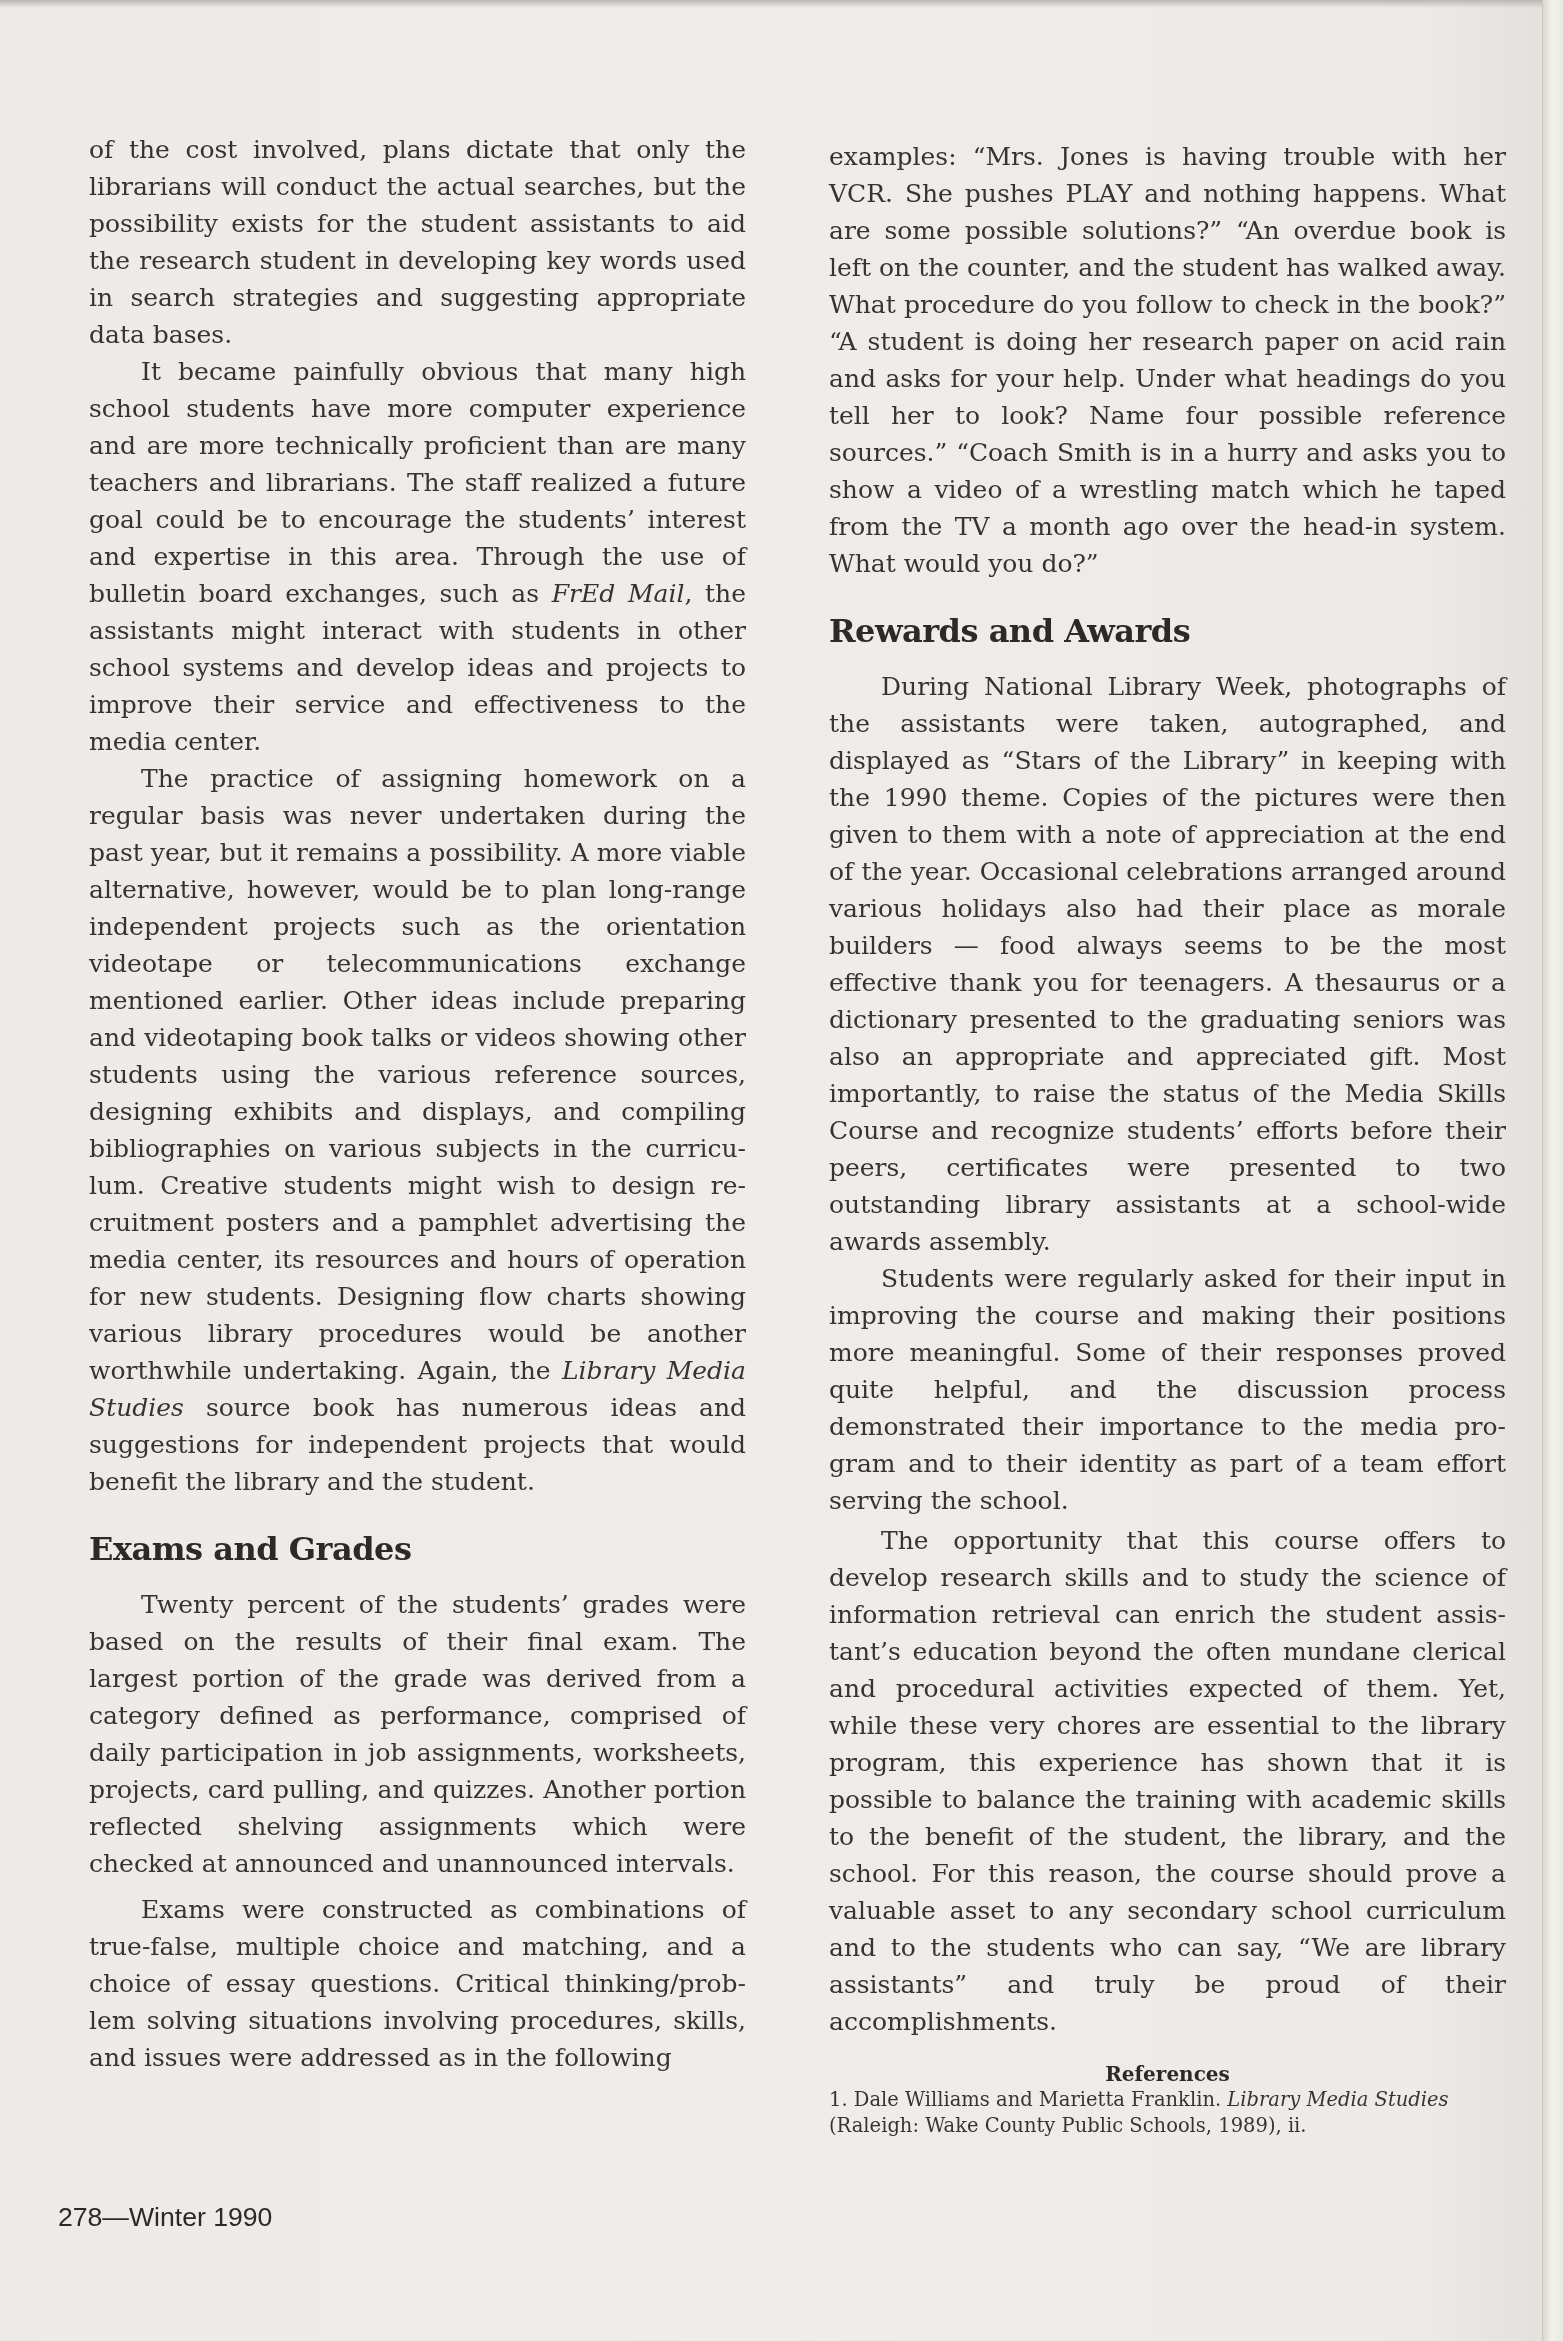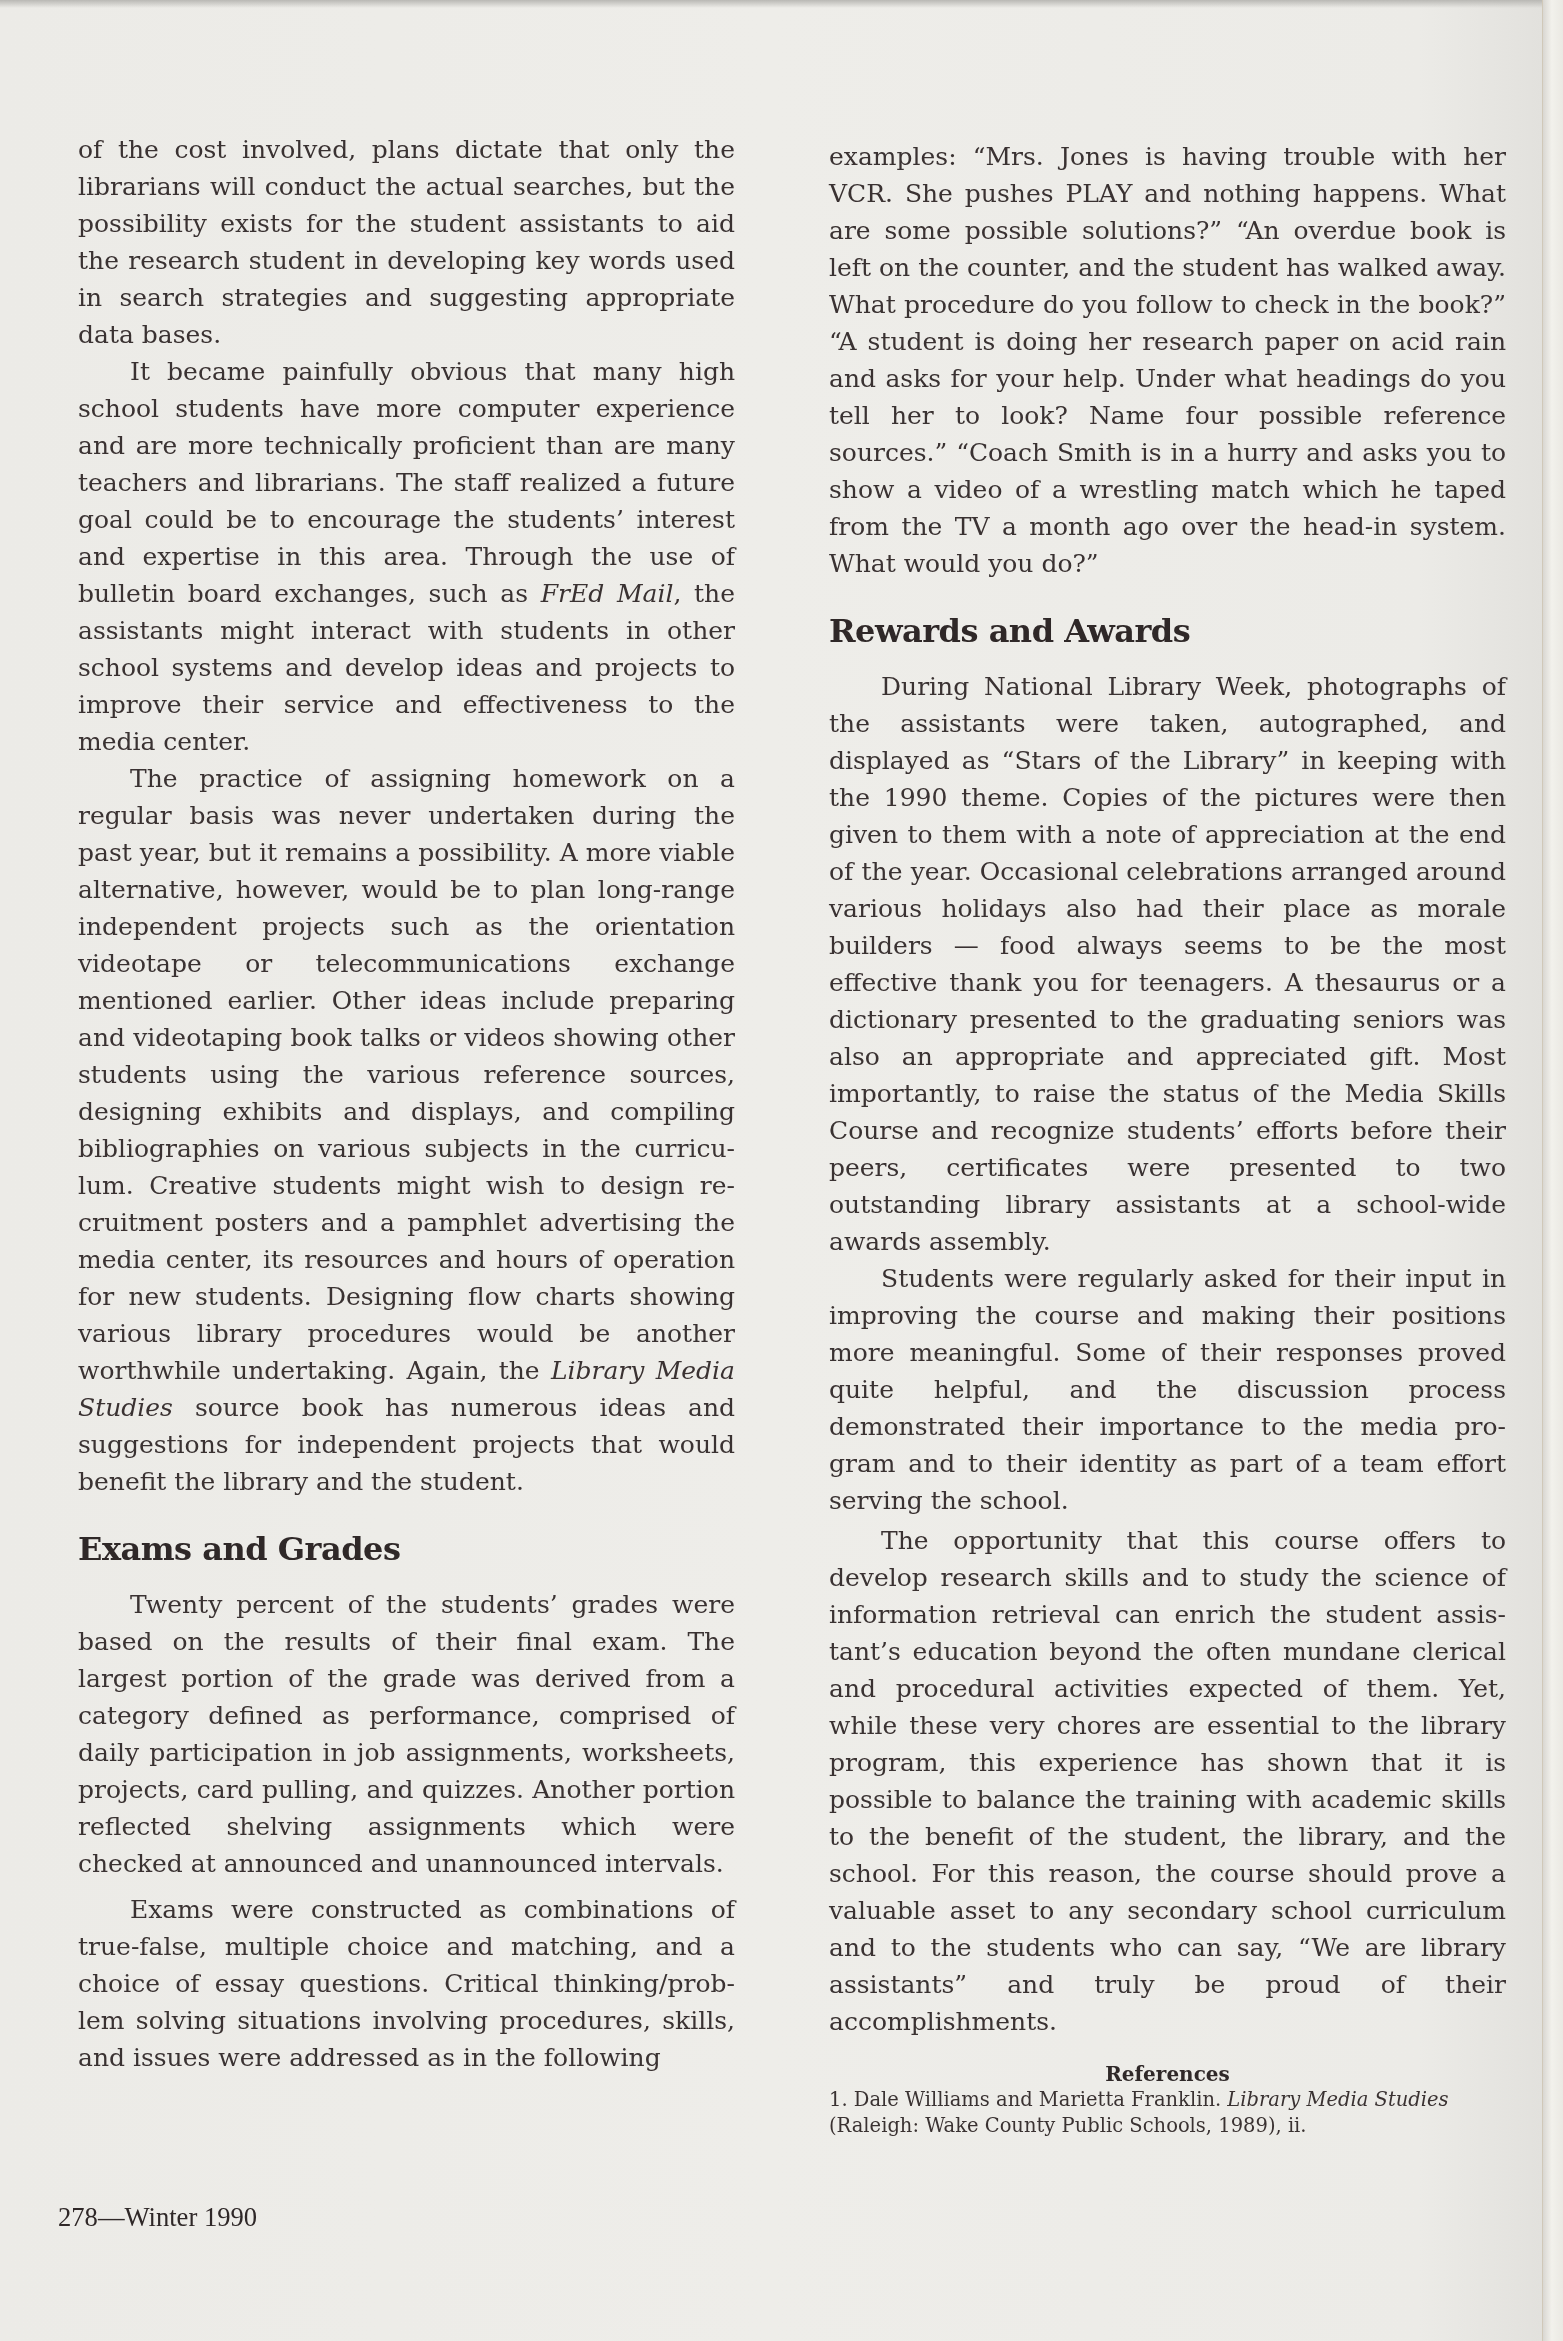--- a/index.html
+++ b/index.html
@@ -21,40 +21,40 @@
   }
   .top-shadow {
     position: absolute; left: 0; top: 0; width: 1542px; height: 7.8px;
     background: linear-gradient(to bottom, #b9b8b4 0%, rgba(200,200,196,0) 100%);
   }
   .column {
     position: absolute; top: 131px; width: 657px;
     font-size: 25px; line-height: 37px;
     text-align: justify; hyphens: manual;
   }
-  .col-left { left: 78px; }
+  .col-left { left: 89px; }
   .col-right { left: 829px; width: 677px; top: 138px; }
   .column p { margin: 0; text-indent: 0; }
   .column p.indent { text-indent: 52px; }
   .column p.cont { text-indent: 0; }
   .section-heading {
     font-family: "DejaVu Serif", "Liberation Serif", serif;
     font-weight: bold; font-size: 32px; letter-spacing: -0.5px;
     margin: 33px 0 20.3px 0; line-height: 33px; color: #2f2828;
   }
   em { font-style: italic; }
   .references {
     margin-top: 20.3px; font-size: 19.5px; line-height: 26px; text-align: left;
   }
   .ref-title { text-align: center; font-weight: bold; font-size: 20px; margin-bottom: 0; color: #2f2828; }
   .ref-item { margin: 0; }
   .footer {
     position: absolute; left: 58px; top: 2202px;
     font-size: 26.6px; color: #2f2828;
-    font-family: Liberation Serif, serif;
+    font-family: Liberation Sans, sans-serif;
   }
 </style>
 </head>
 <body>
 
 <div class="page">
   <div class="top-shadow"></div>
 
   <div class="column col-left">
     <p class="cont">of the cost involved, plans dictate that only the librarians will conduct the actual searches, but the possibility exists for the student assistants to aid the research student in developing key words used in search strategies and suggesting appro­priate data bases.</p>

